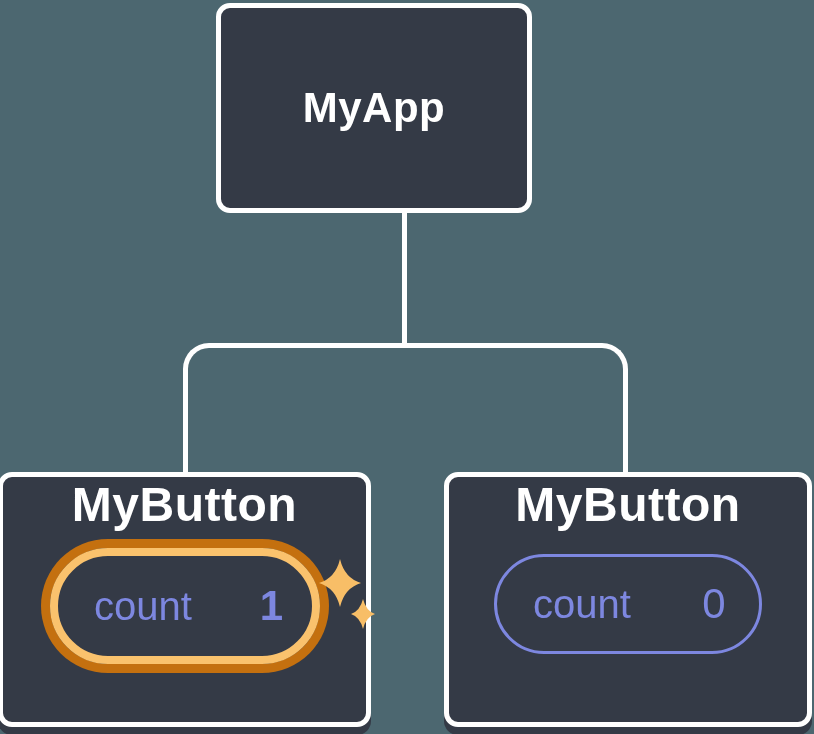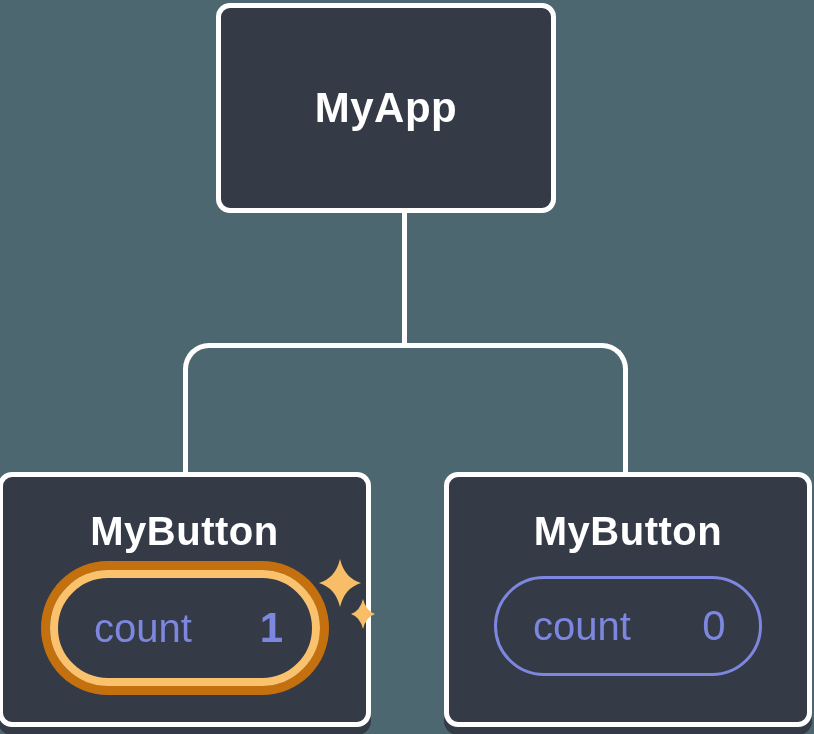--- a/index.html
+++ b/index.html
@@ -19,21 +19,21 @@
     position:relative;width:814px;height:734px;overflow:hidden;
     background:var(--background);
   }
   .node{
     position:absolute;
     background:var(--node-fill);
     border:5px solid var(--connector);
     border-radius:14px;
   }
   .node-root{
-    left:216px;top:3px;width:340px;height:210px;
+    left:216px;top:3px;width:316px;height:210px;
     display:flex;align-items:center;justify-content:center;
   }
   .node-title{
     color:var(--text-primary);
     font-size:42px;font-weight:700;letter-spacing:0.5px;
   }
   .stem{
     position:absolute;left:402px;top:211px;width:5px;height:136px;
     background:var(--connector);
   }
@@ -42,21 +42,21 @@
     border:5px solid var(--connector);border-bottom:none;
     border-radius:26px 26px 0 0;
   }
   .node-child{
     top:472px;height:255px;
     display:flex;flex-direction:column;align-items:center;
     box-shadow:0 8px 0 0 var(--node-fill);
   }
   .node-child-left{left:-2px;width:373px;}
   .node-child-right{left:444px;width:368px;}
-  .child-title{margin-top:32px;font-size:40px;}
+  .child-title{font-size:48px;}
   .pill{
     display:flex;align-items:center;
     border-radius:70px;
   }
   .pill-highlighted{
     box-sizing:content-box;
     width:254px;height:100px;
     border:8px solid var(--highlight-ring-light);
     box-shadow:0 0 0 9px var(--highlight-ring-dark);
     margin-top:16px;

